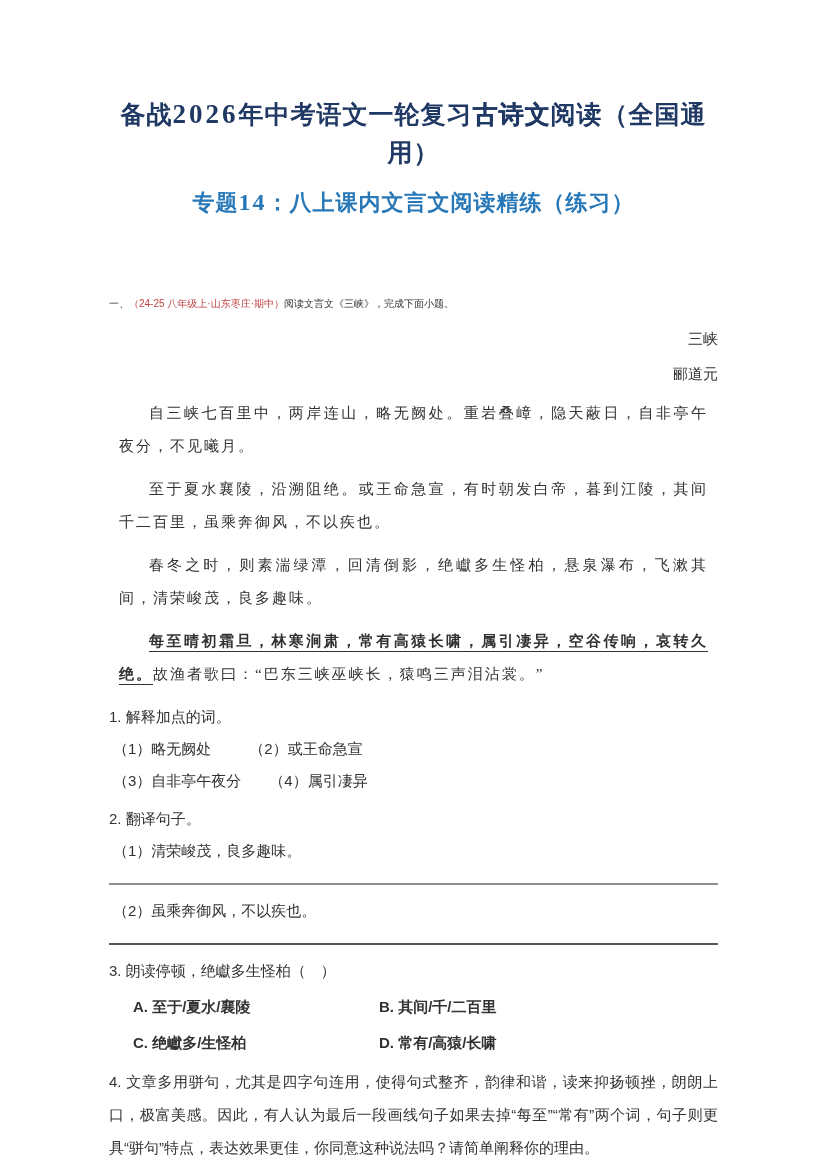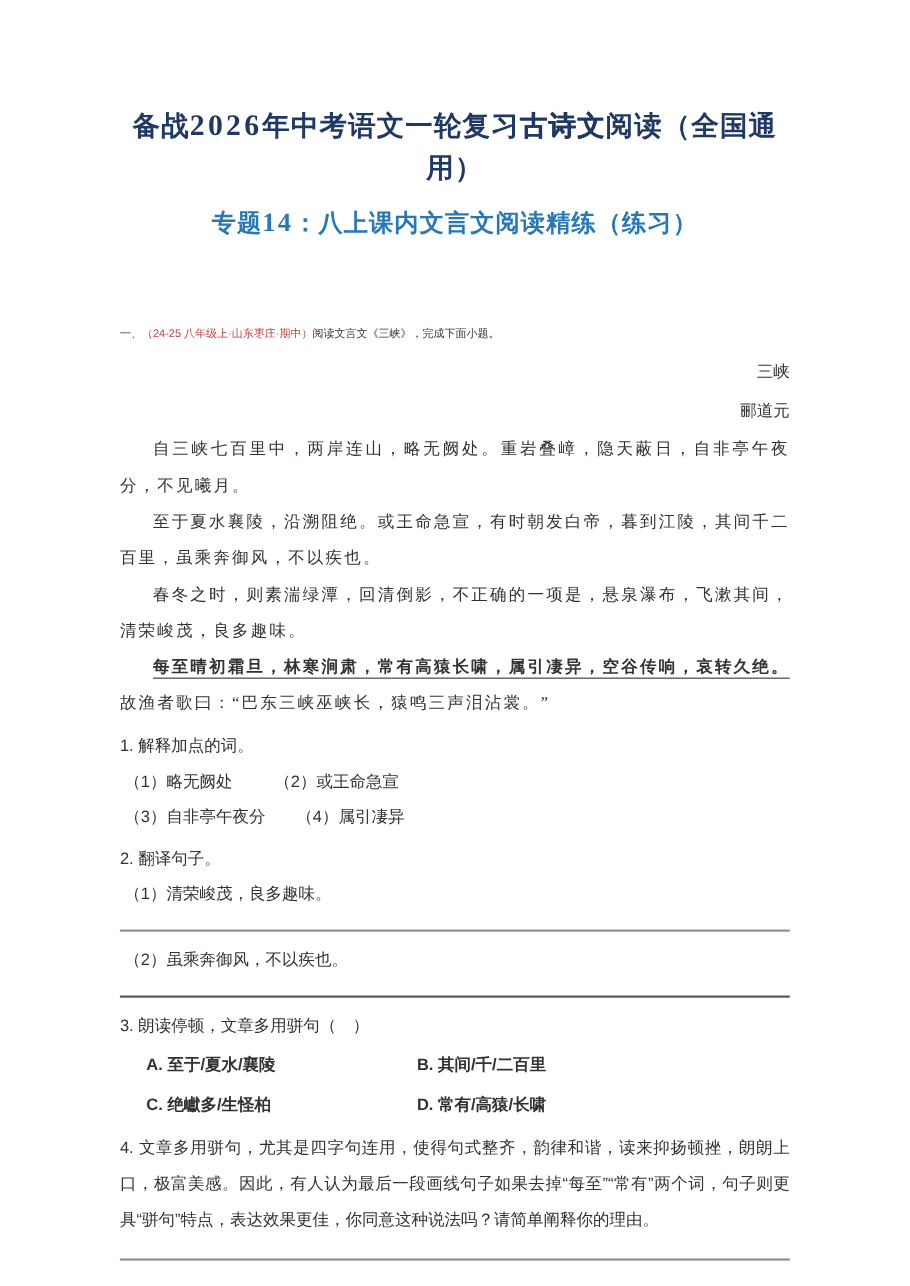--- a/index.html
+++ b/index.html
@@ -46,21 +46,21 @@
     font-family:"Liberation Serif", serif;
     font-size:15px; line-height:26px;
   }
   .passage {
     margin-top:6px;
     font-family:"Liberation Serif", serif;
     font-size:15px; line-height:33px;
     text-align:justify;
     letter-spacing:2px;
   }
-  .passage p { margin:0; text-indent:2em; }
+  .passage p { margin:10px; text-indent:2em; }
   .u-seg { text-decoration:underline; text-underline-offset:5px;font-weight:bold; }
   
   .q { font-size:15px; line-height:32px; }
   .q-stem { margin-top:6px; }
   .q-items { padding-left:4px; }
   .gap-wide { margin-right:38px; }
   .gap-mid  { margin-right:28px; }
   .rule {
     border:none; height:0;
     border-top:2px solid #8f8f8f;
@@ -91,21 +91,21 @@
   <div class="section-line">
     <span>一、</span><span class="src">（24-25 八年级上·山东枣庄·期中）</span><span>阅读文言文《三峡》，完成下面小题。</span>
   </div>
 
   <div class="poem-title">三峡</div>
   <div class="poem-author">郦道元</div>
 
   <div class="passage">
     <p>自三峡七百里中，两岸连山，略无阙处。重岩叠嶂，隐天蔽日，自非亭午夜分，不见曦月。</p>
     <p>至于夏水襄陵，沿溯阻绝。或王命急宣，有时朝发白帝，暮到江陵，其间千二百里，虽乘奔御风，不以疾也。</p>
-    <p>春冬之时，则素湍绿潭，回清倒影，不正确的一项是，悬泉瀑布，飞漱其间，清荣峻茂，良多趣味。</p>
+    <p>春冬之时，则素湍绿潭，回清倒影，绝巘多生怪柏，悬泉瀑布，飞漱其间，清荣峻茂，良多趣味。</p>
     <p><span class="u-seg">每至晴初霜旦，林寒涧肃，常有高猿长啸，属引凄异，空谷传响，哀转久绝。</span><span>故渔者歌曰：“巴东三峡巫峡长，猿鸣三声泪沾裳。”</span></p>
   </div>
 
   <div class="q">
     <div class="q-stem">
       <span>1.</span>
       <span>解释加点的词。</span>
     </div>
     <div class="q-items">
       <span class="gap-wide">（1）略无阙处</span><span>（2）或王命急宣</span>
@@ -122,21 +122,21 @@
     </div>
     <div class="q-items">（1）清荣峻茂，良多趣味。</div>
     <div class="rule"></div>
     <div class="q-items after-rule">（2）虽乘奔御风，不以疾也。</div>
     <div class="rule dark"></div>
   </div>
 
   <div class="q">
     <div class="q-stem" style="margin-top:10px;">
       <span>3.</span>
-      <span>朗读停顿，文章多用骈句（　）</span>
+      <span>朗读停顿，绝巘多生怪柏（　）</span>
     </div>
     <div class="opt-row">
       <div class="opt-left">
         <span>A.</span>
         <span>至于/夏水/襄陵</span>
       </div>
       <div class="opt-right">
         <span>B.</span>
         <span>其间/千/二百里</span>
       </div>

